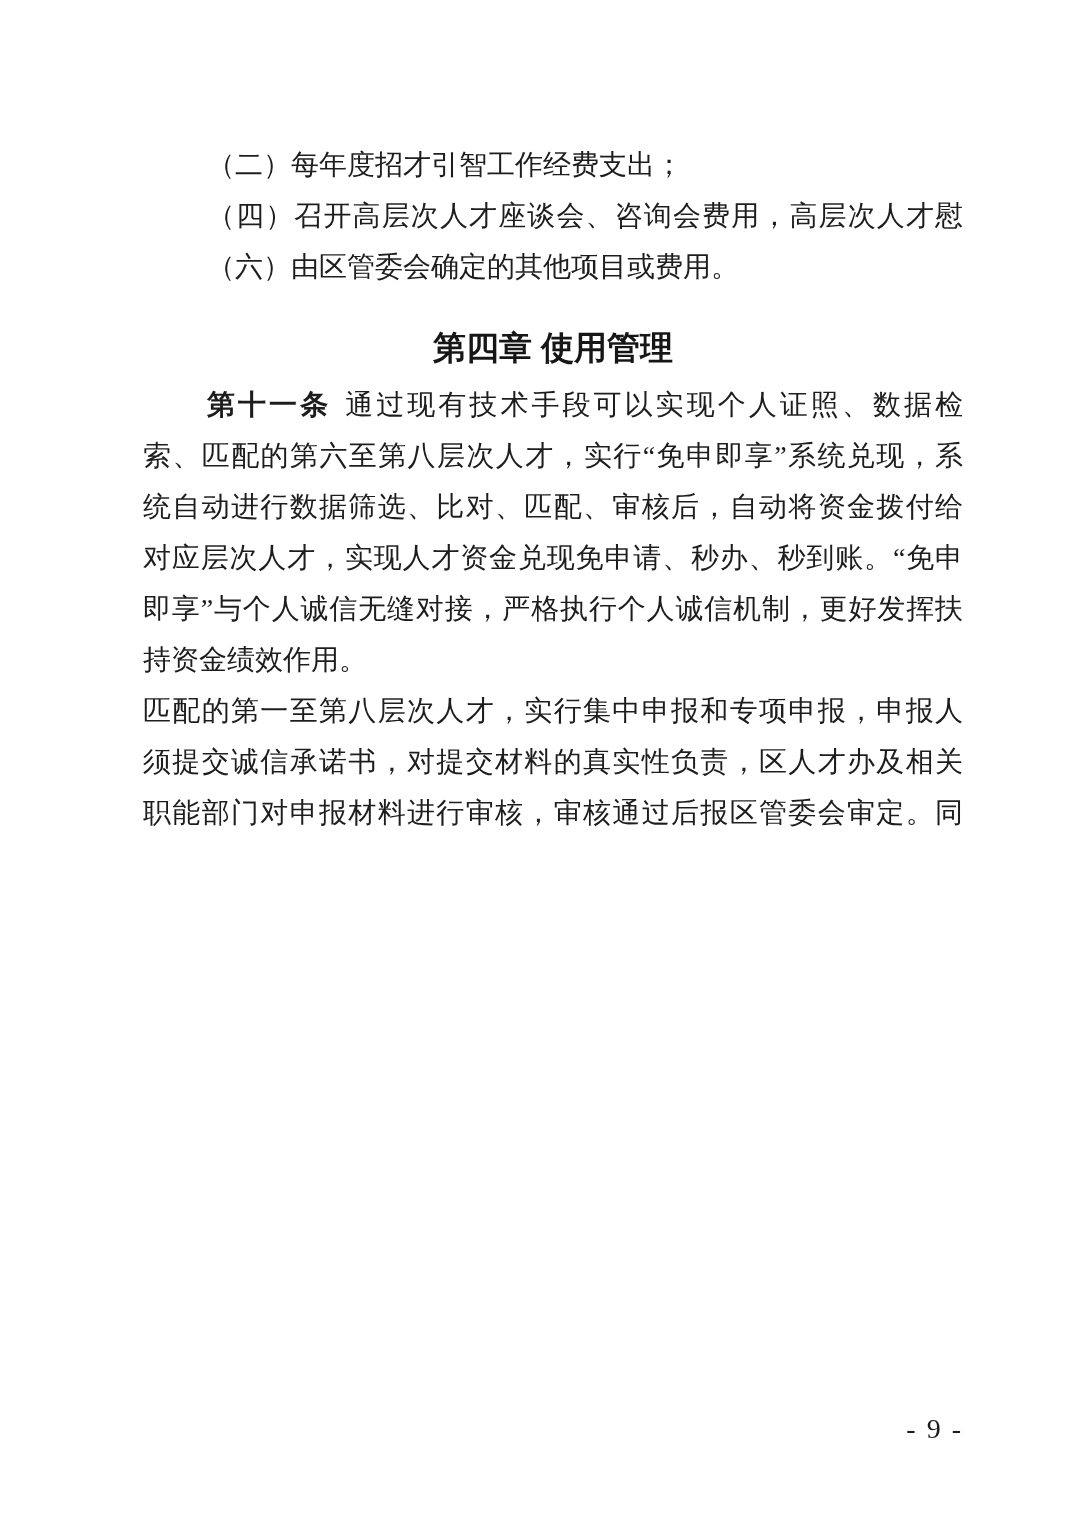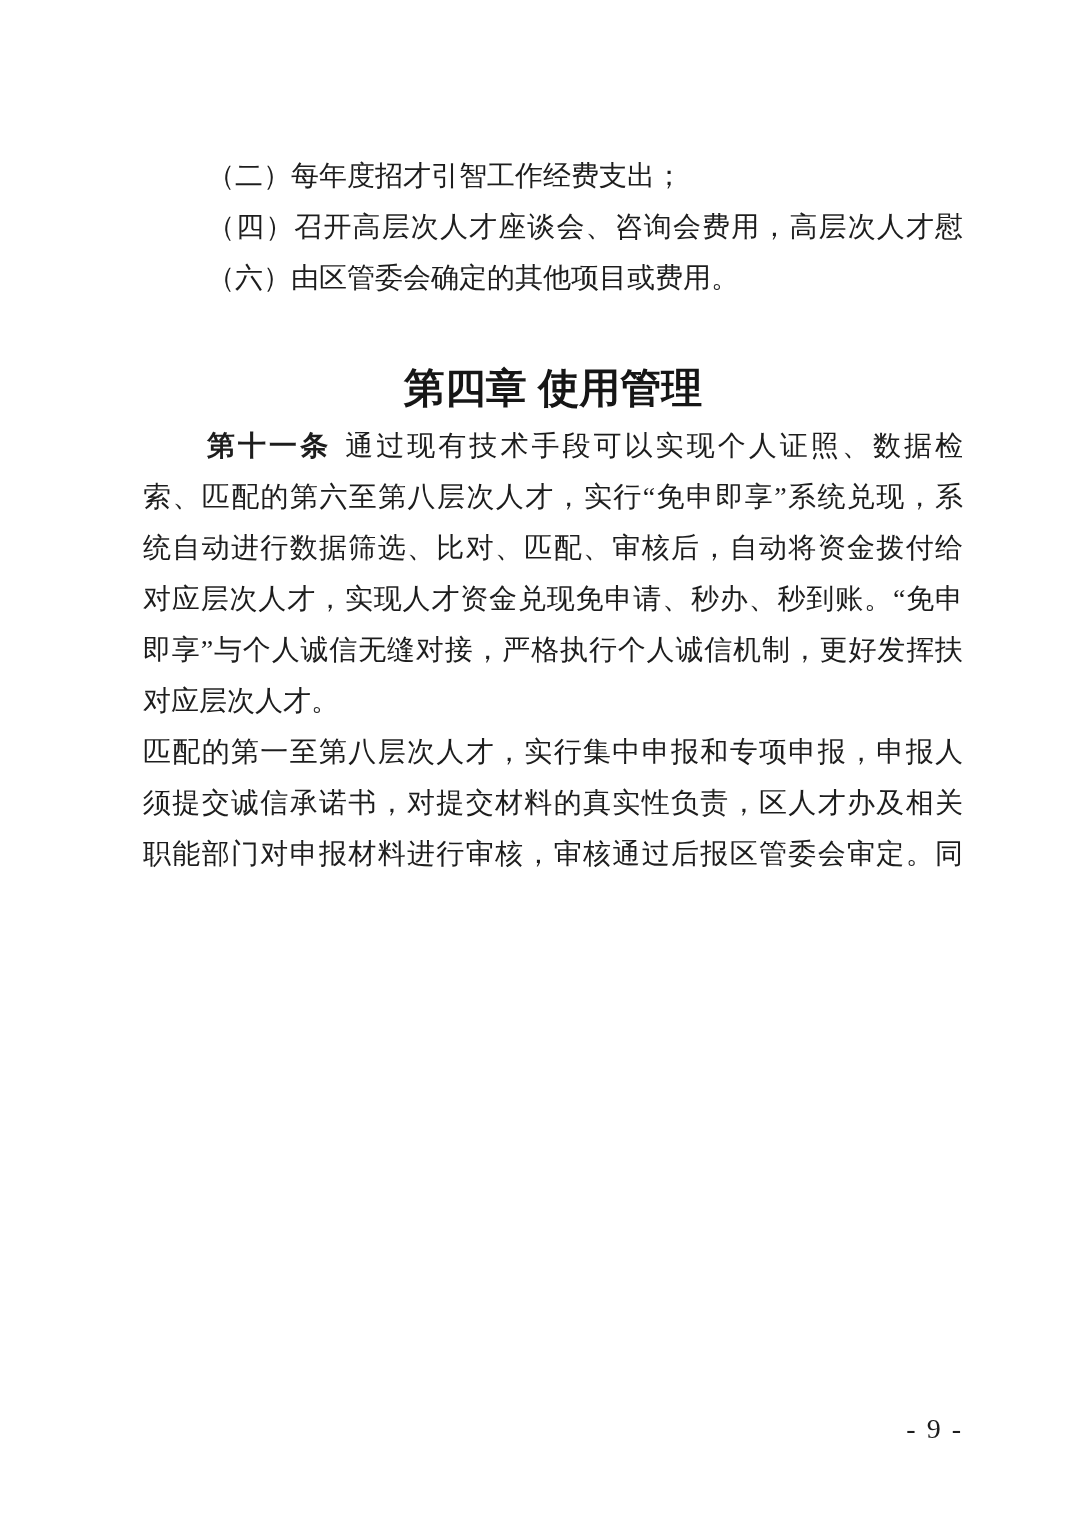--- a/index.html
+++ b/index.html
@@ -7,45 +7,45 @@
     position:relative;
     width:1080px;height:1529px;
     background:#ffffff;
     margin:0 auto;
     overflow:hidden;
     color:#1d1d1d;
     font-family:"Liberation Serif","DejaVu Serif",serif;
   }
   .doc{
     position:absolute;
-    left:143px;top:150px;width:820px;
+    left:143px;top:139px;width:820px;
   }
   .para{margin:0;padding:0;}
   .line{
     height:51px;
     line-height:51px;
     font-size:28px;
     text-align:justify;
     overflow:visible;
   }
   .line.fill{
     text-align-last:justify;
     -moz-text-align-last:justify;
     text-justify:inter-character;
   }
   .line.indent{padding-left:64px;}
   .lead{font-weight:bold;margin-right:14px;}
   .heading{
     height:51px;
     line-height:51px;
-    margin:60px 0 6px 0;
+    margin:30px 0 6px 0;
     text-align:center;
     font-family:"Liberation Sans","DejaVu Sans",sans-serif;
     font-weight:700;
-    font-size:41px;
+    font-size:33px;
     color:#161616;
   }
   .footer{
     position:absolute;
     top:1412px;
     right:117px;
     font-size:28px;
     line-height:34px;
     letter-spacing:2px;
     color:#1d1d1d;
@@ -67,21 +67,21 @@
       <div class="para">
         <div class="line indent"><span>（六）由区管委会确定的其他项目或费用。</span></div>
       </div>
       <div class="heading">第四章 使用管理</div>
       <div class="para">
         <div class="line fill indent"><span class="lead">第十一条</span><span>通过现有技术手段可以实现个人证照、数据检</span></div>
         <div class="line fill"><span>索、匹配的第六至第八层次人才，实行“免申即享”系统兑现，系</span></div>
         <div class="line fill"><span>统自动进行数据筛选、比对、匹配、审核后，自动将资金拨付给</span></div>
         <div class="line fill"><span>对应层次人才，实现人才资金兑现免申请、秒办、秒到账。“免申</span></div>
         <div class="line fill"><span>即享”与个人诚信无缝对接，严格执行个人诚信机制，更好发挥扶</span></div>
-        <div class="line"><span>对应层次人才。</span></div>
+        <div class="line"><span>持资金绩效作用。</span></div>
       </div>
       <div class="para">
         <div class="line fill"><span>匹配的第一至第八层次人才，实行集中申报和专项申报，申报人</span></div>
         <div class="line fill"><span>须提交诚信承诺书，对提交材料的真实性负责，区人才办及相关</span></div>
         <div class="line fill"><span>职能部门对申报材料进行审核，审核通过后报区管委会审定。同</span></div>
       </div>
     </main>
   <div class="footer">- 9 -</div>
 </div>
 

